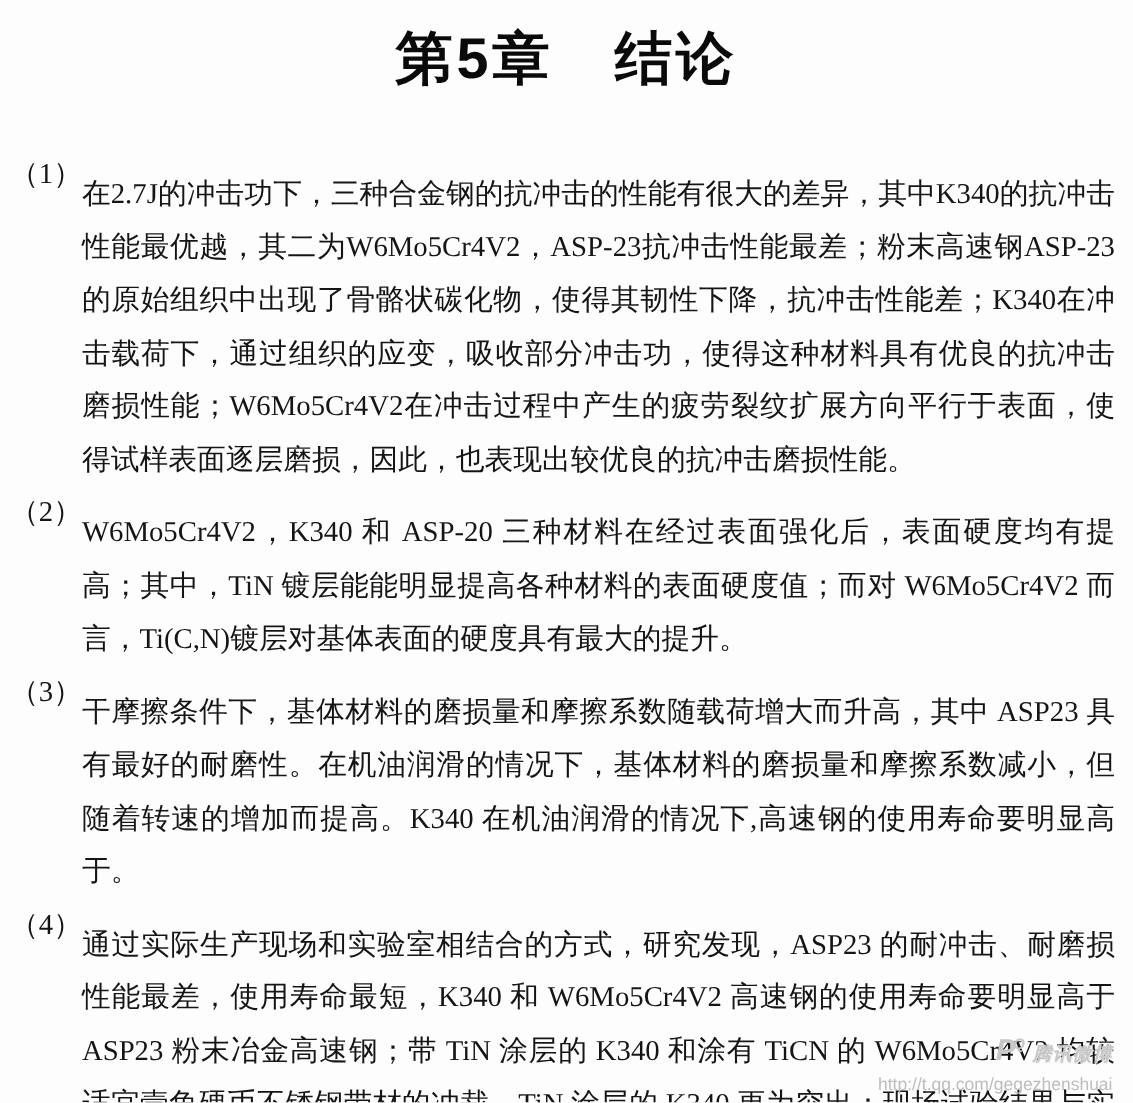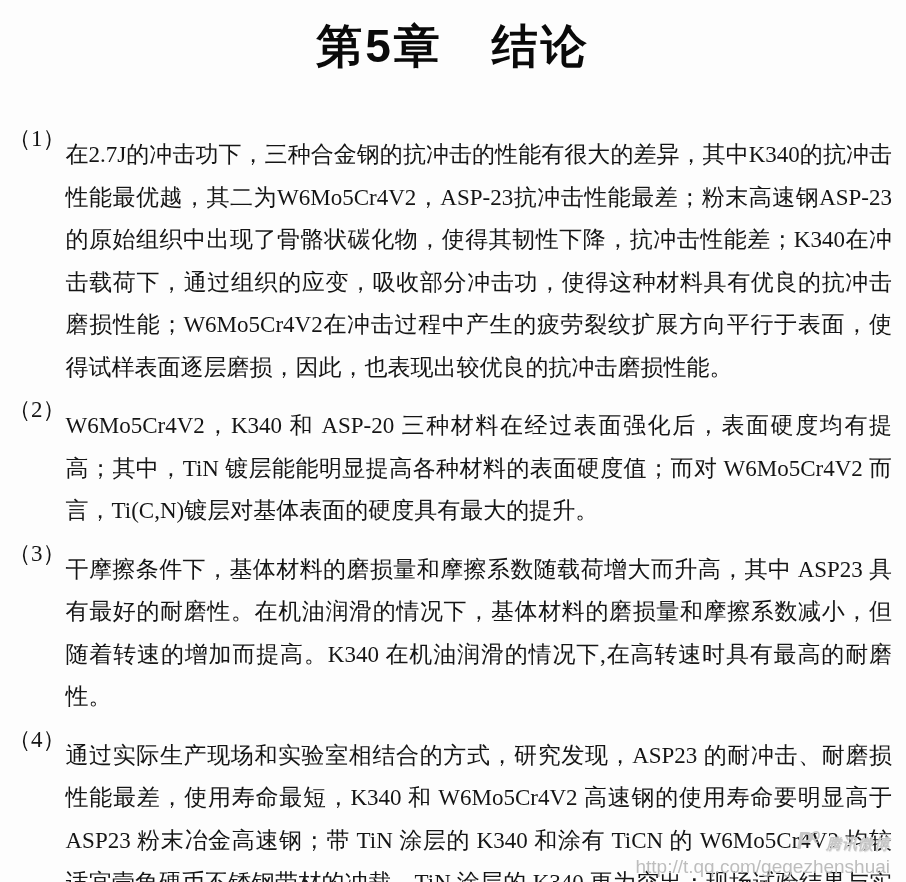--- a/index.html
+++ b/index.html
@@ -70,21 +70,21 @@
     margin-left: -2px;
   }
   .wm-brand {
     font-family: "Liberation Sans", "DejaVu Sans", sans-serif;
     font-size: 15px;
     letter-spacing: 1px;
     text-shadow: 0.5px 0.5px 0 #e9e9e9;
   }
   .wm-url {
     font-family: "Liberation Sans", "DejaVu Sans", sans-serif;
-    font-size: 19px;
+    font-size: 14px;
     font-weight: normal;
     color: #bdbdbd;
     line-height: 22px;
   }
 </style>
 </head>
 <body>
 
 <div class="page">
 
@@ -97,21 +97,21 @@
       <div class="text">在2.7J的冲击功下，三种合金钢的抗冲击的性能有很大的差异，其中K340的抗冲击性能最优越，其二为W6Mo5Cr4V2，ASP-23抗冲击性能最差；粉末高速钢ASP-23的原始组织中出现了骨骼状碳化物，使得其韧性下降，抗冲击性能差；K340在冲击载荷下，通过组织的应变，吸收部分冲击功，使得这种材料具有优良的抗冲击磨损性能；W6Mo5Cr4V2在冲击过程中产生的疲劳裂纹扩展方向平行于表面，使得试样表面逐层磨损，因此，也表现出较优良的抗冲击磨损性能。</div>
     </div>
 
     <div class="para">
       <span class="num">（2）</span>
       <div class="text">W6Mo5Cr4V2，K340 和 ASP-20 三种材料在经过表面强化后，表面硬度均有提高；其中，TiN 镀层能能明显提高各种材料的表面硬度值；而对 W6Mo5Cr4V2 而言，Ti(C,N)镀层对基体表面的硬度具有最大的提升。</div>
     </div>
 
     <div class="para">
       <span class="num">（3）</span>
-      <div class="text">干摩擦条件下，基体材料的磨损量和摩擦系数随载荷增大而升高，其中 ASP23 具有最好的耐磨性。在机油润滑的情况下，基体材料的磨损量和摩擦系数减小，但随着转速的增加而提高。K340 在机油润滑的情况下,在高转速时具有最高的耐磨性。</div>
+      <div class="text">干摩擦条件下，基体材料的磨损量和摩擦系数随载荷增大而升高，其中 ASP23 具有最好的耐磨性。在机油润滑的情况下，基体材料的磨损量和摩擦系数减小，但随着转速的增加而提高。K340 在机油润滑的情况下,高速钢的使用寿命要明显高于。</div>
     </div>
 
     <div class="para">
       <span class="num">（4）</span>
       <div class="text">通过实际生产现场和实验室相结合的方式，研究发现，ASP23 的耐冲击、耐磨损性能最差，使用寿命最短，K340 和 W6Mo5Cr4V2 高速钢的使用寿命要明显高于 ASP23 粉末冶金高速钢；带 TiN 涂层的 K340 和涂有 TiCN 的 W6Mo5Cr4V2 均较适宜壹角硬币不锈钢带材的冲裁，TiN 涂层的 K340 更为突出；现场试验结果与实验室试验结果相一致。</div>
     </div>
 
   </div>
 
   <div class="watermark">

